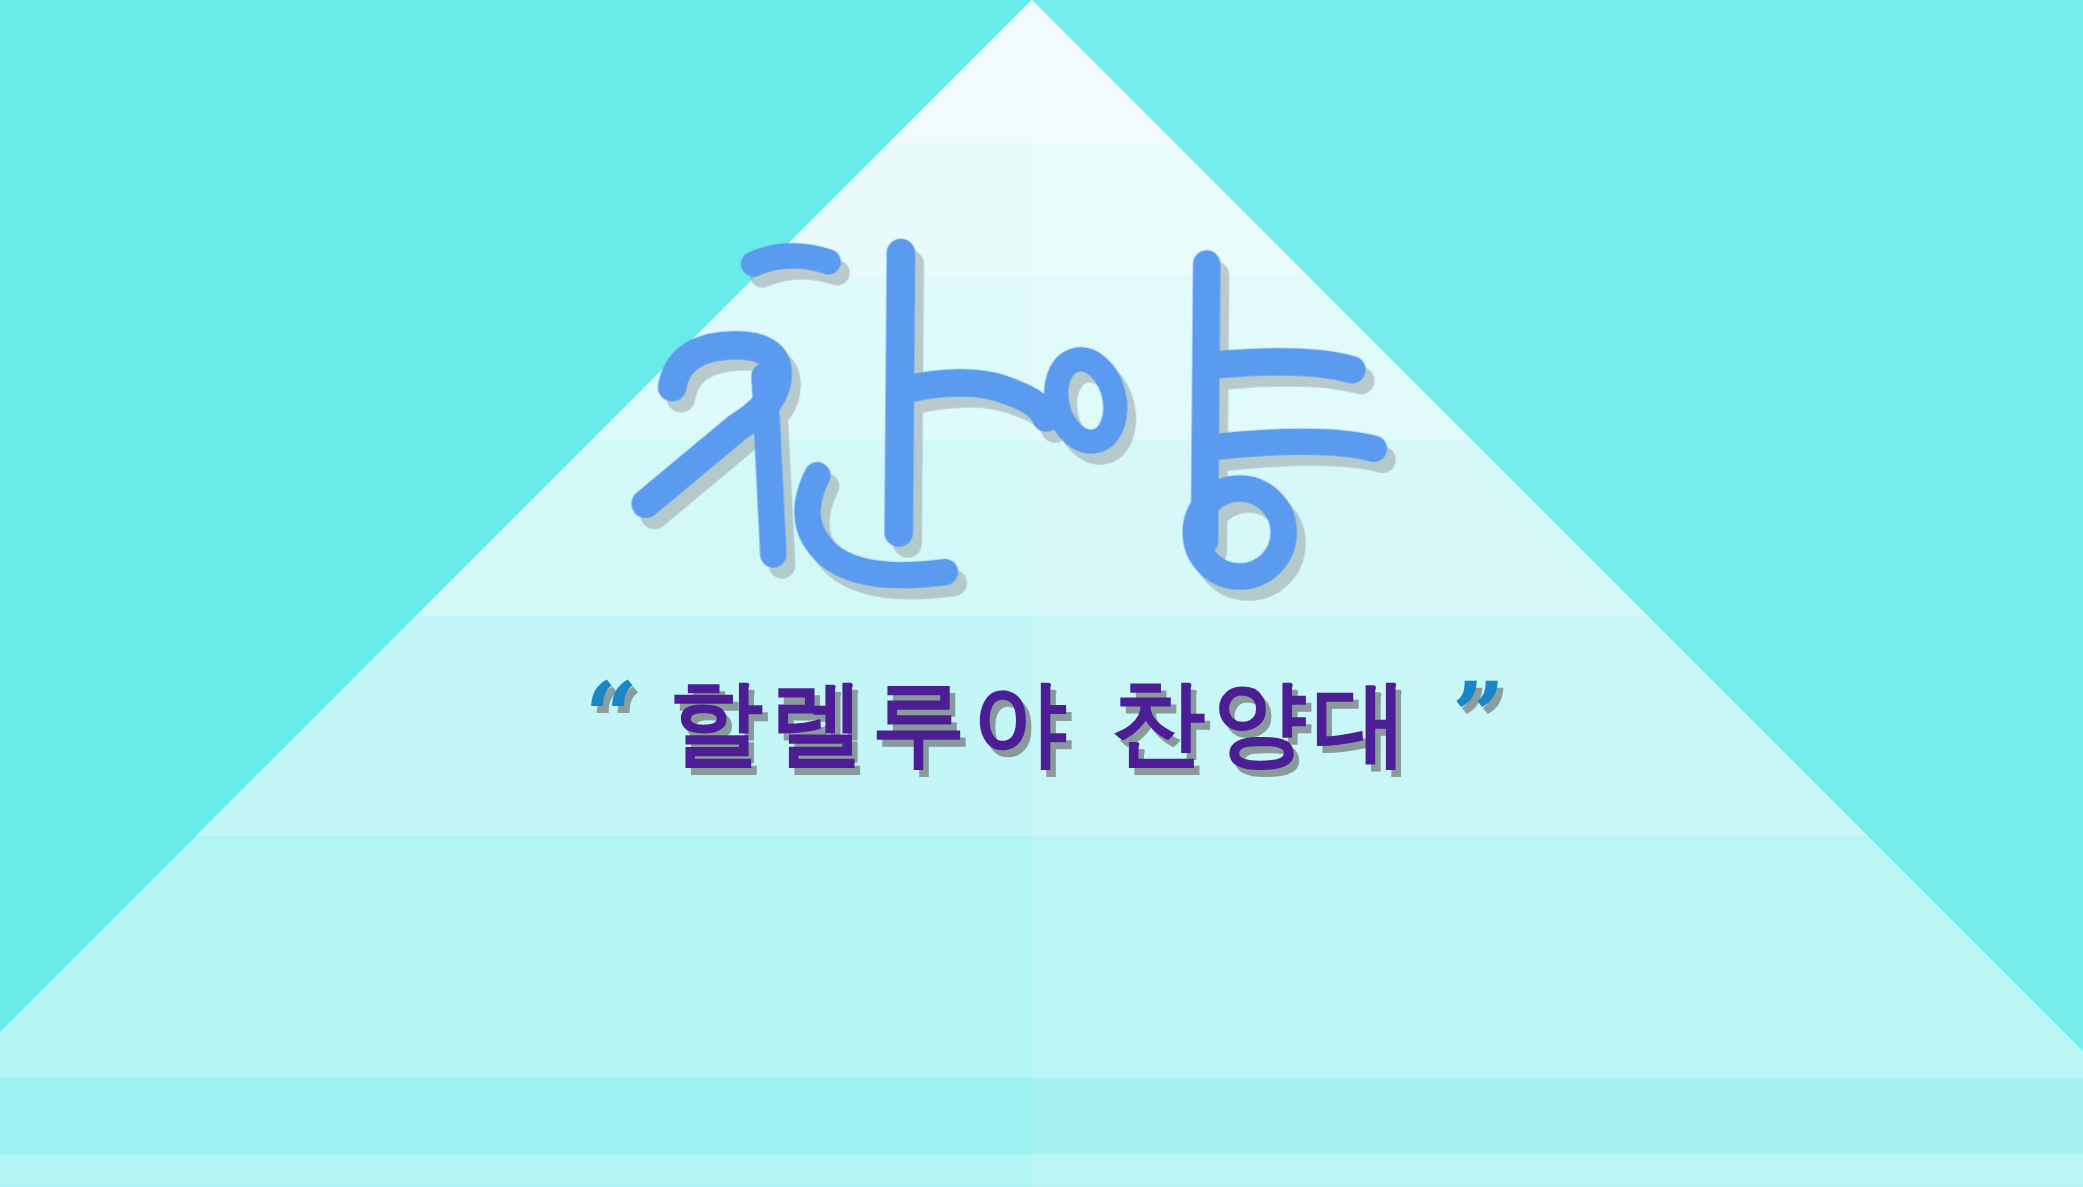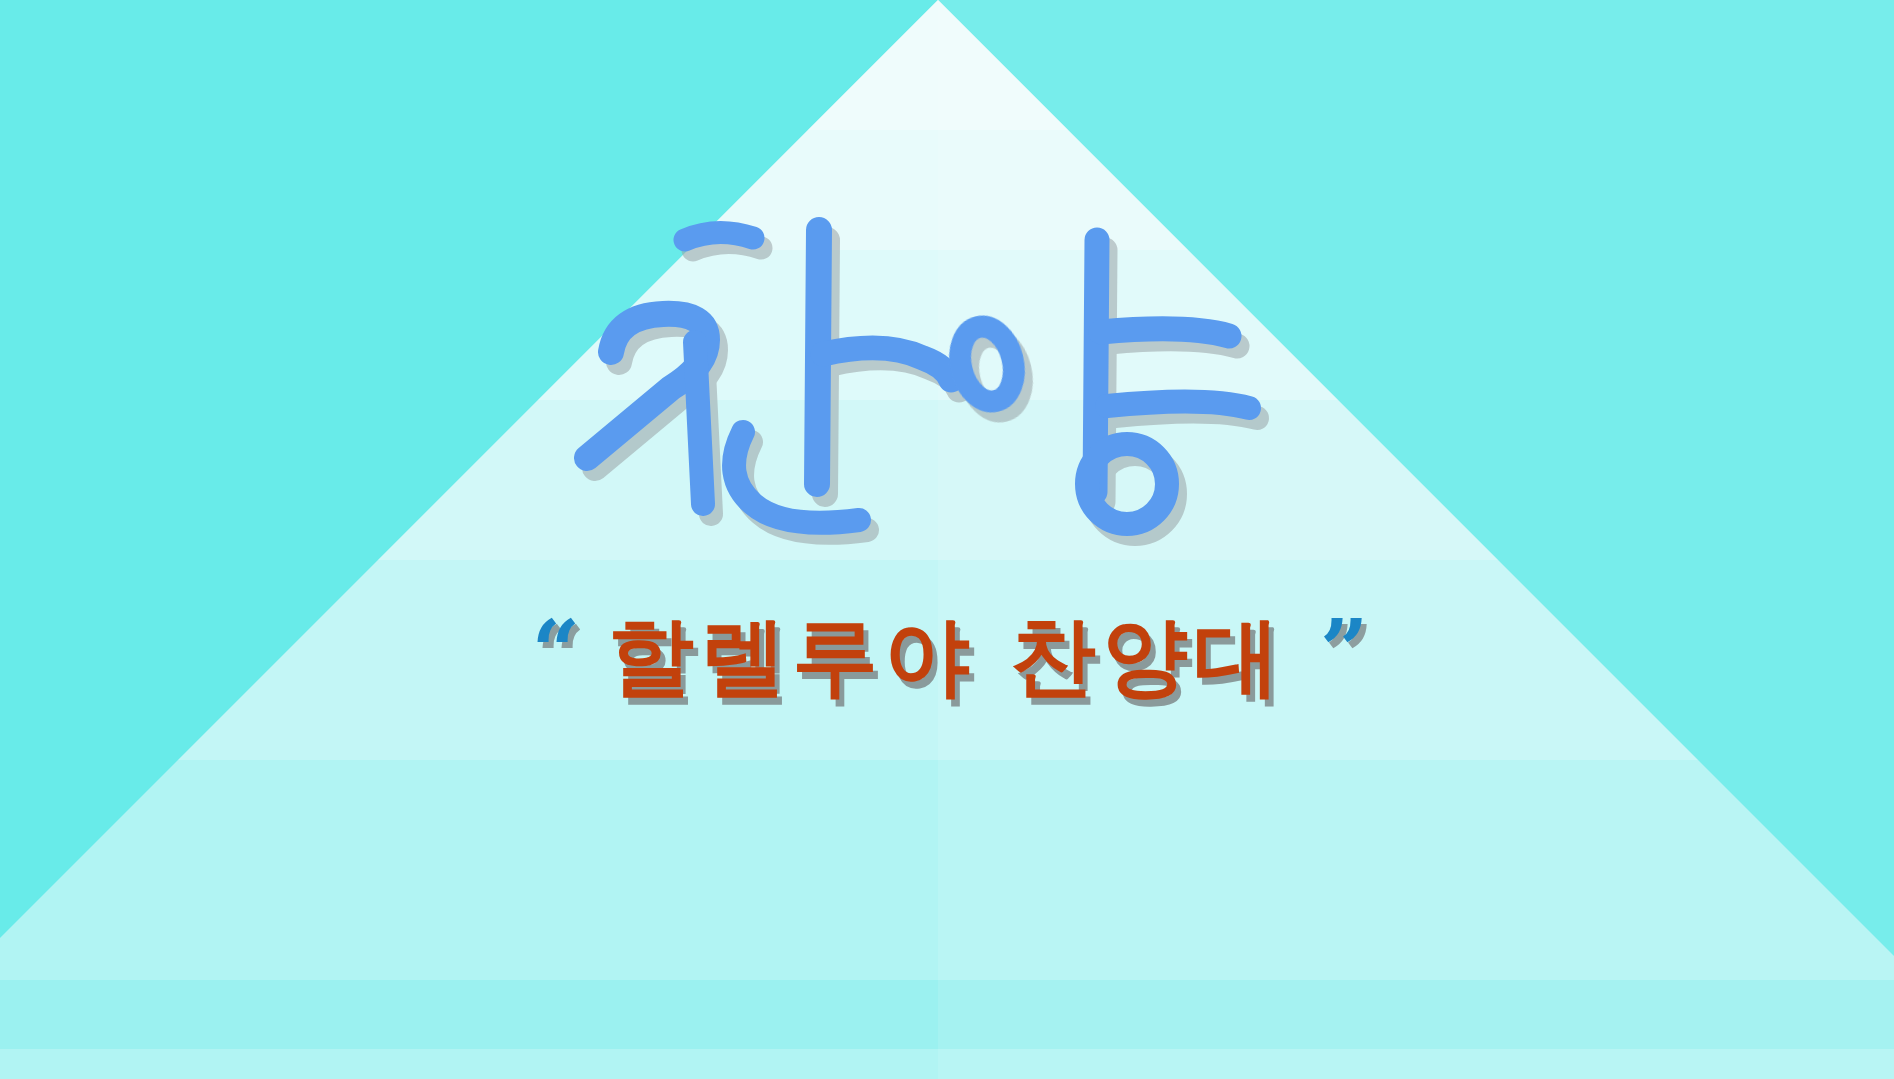--- a/index.html
+++ b/index.html
@@ -87,21 +87,21 @@
     color:#1b86c6;
     text-shadow:5px 6px 0 rgba(120,128,130,.75);
     letter-spacing:-6px;
     transform:translateY(-6px);
     font-family:"DejaVu Serif", serif;
   }
   .quote.close{transform:translateY(-6px);}
   .sub-text{
     font-size:86px;
     font-weight:700;
-    color:#c2410c;
+    color:#4c1d95;
     text-shadow:5px 7px 0 rgba(120,128,130,.78);
     letter-spacing:6px;
     white-space:nowrap;
     font-family:Liberation Mono, monospace;
   }
   .sub-text .gap{display:inline-block;width:34px;}
 </style>
 </head>
 <body>
 

